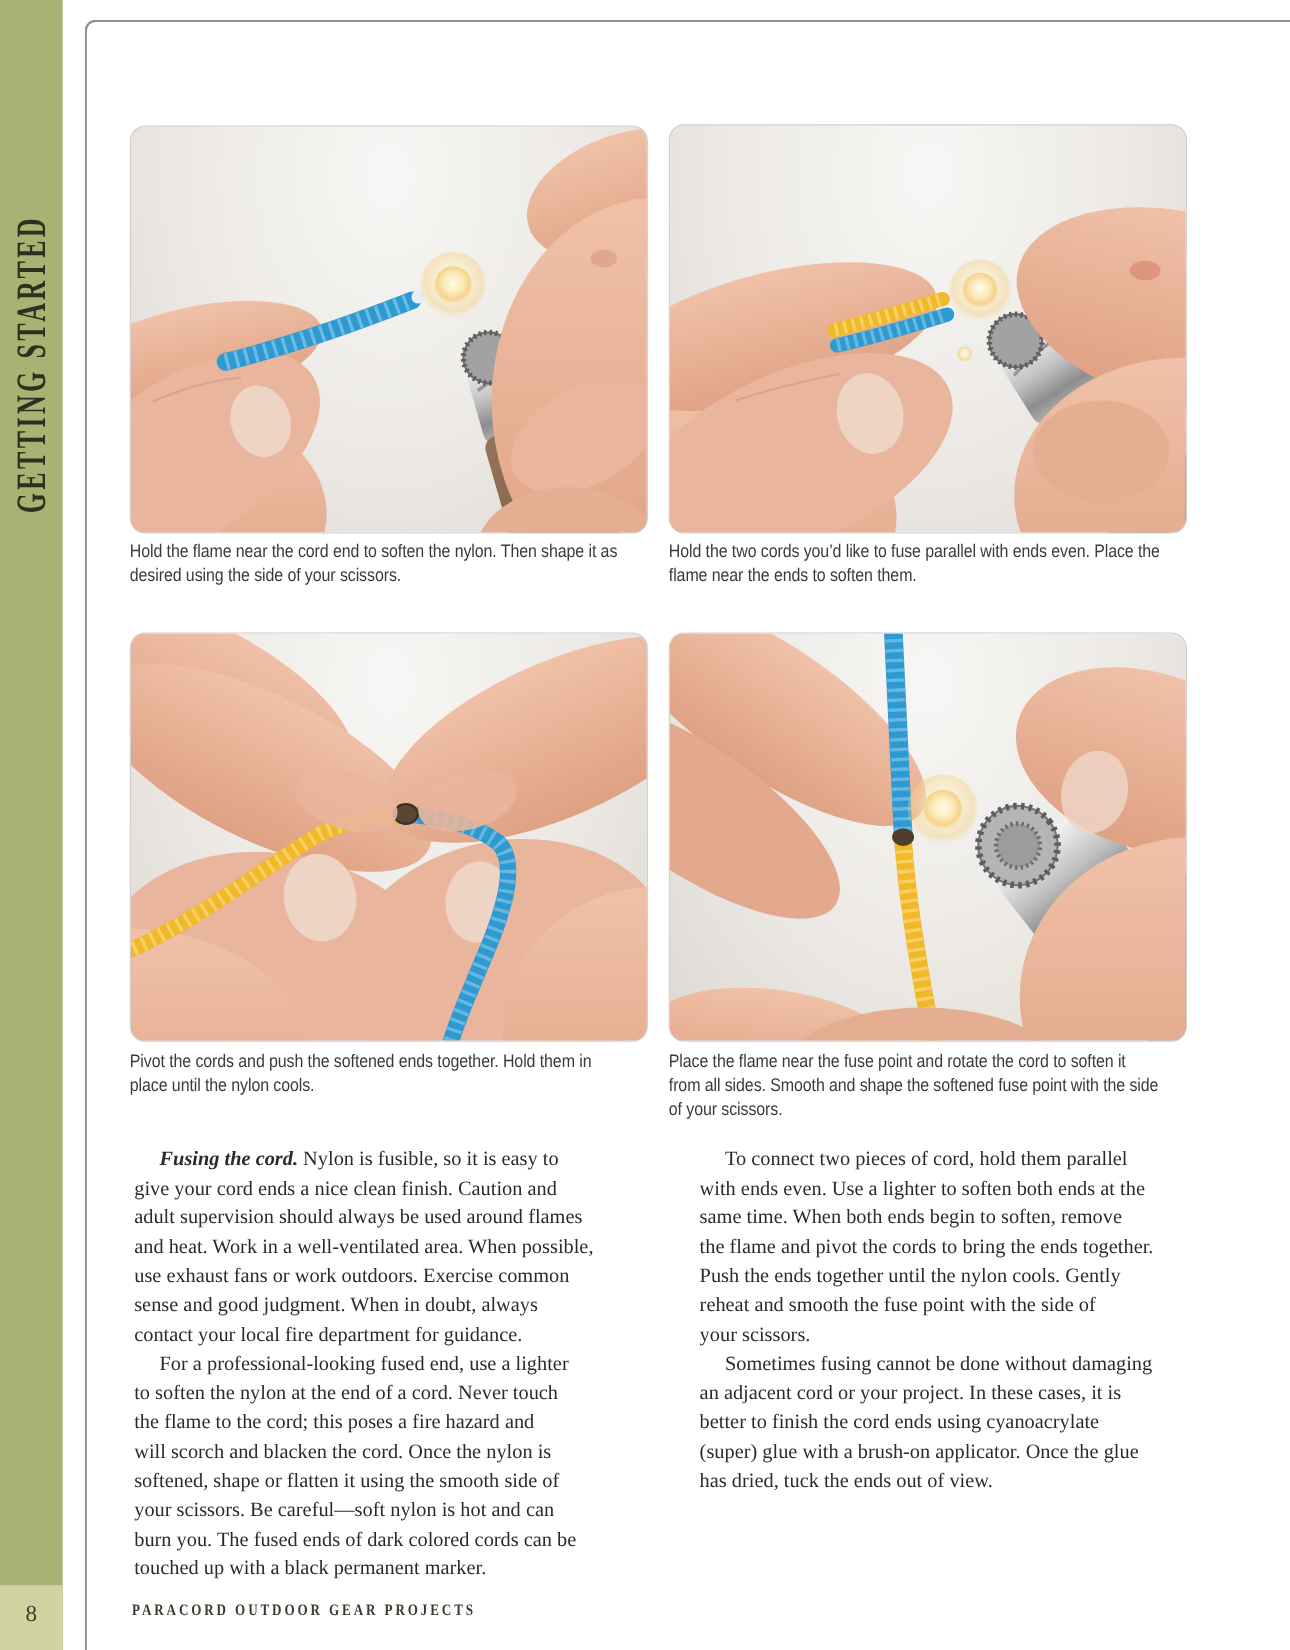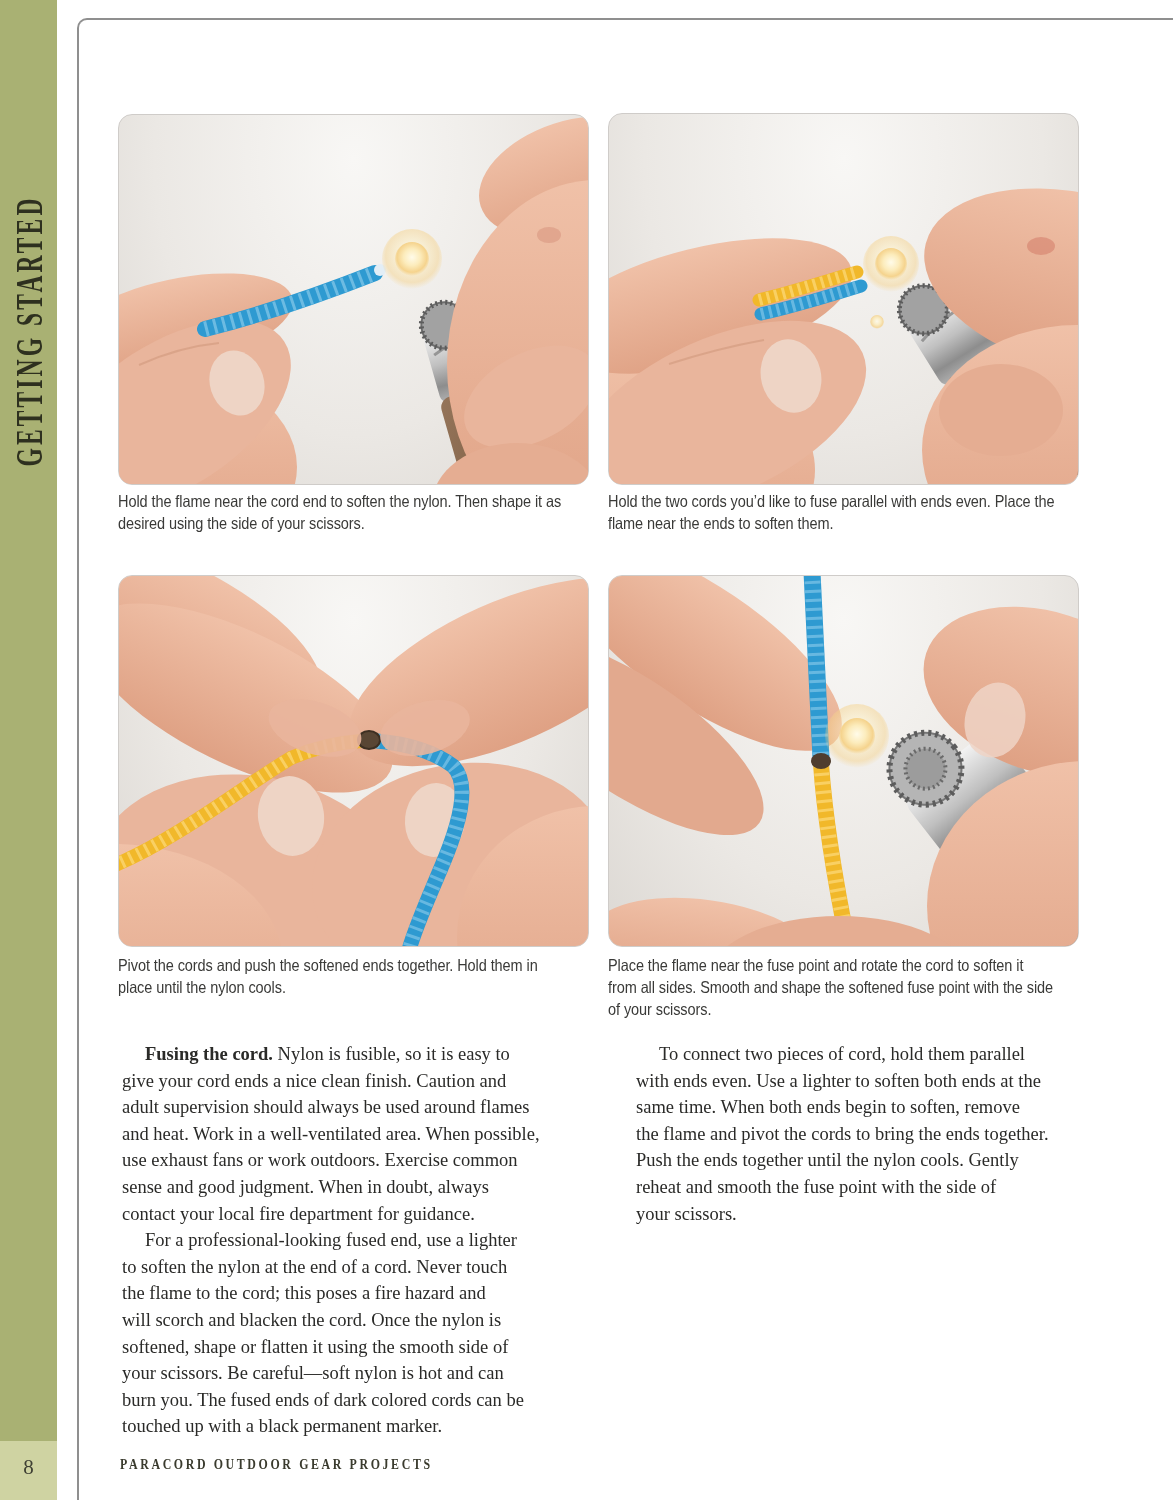--- a/index.html
+++ b/index.html
@@ -50,21 +50,21 @@
   #cap4{left:608px;top:954px;}
   
   .col{
     position:absolute;top:1041px;
     font-family:"Liberation Serif",serif;font-size:18.5px;line-height:26.6px;
     color:#2a2a28;
   }
   #col-left{left:122px;}
   #col-right{left:636px;}
   .col p{margin:0;white-space:pre;text-indent:23px;}
-  .col p strong{font-weight:bold;}
+  .col p strong{font-weight:bold;font-style:italic;}
   
   .footer-title{
     position:absolute;left:120px;top:1456px;white-space:nowrap;
     font-family:"Liberation Serif",serif;font-weight:bold;font-size:14.5px;
     letter-spacing:3.2px;color:#3a3b2e;
     transform:scaleX(0.82);transform-origin:0 0;
   }
   .defs-holder{position:absolute;width:0;height:0;overflow:hidden;}
 </style>
 </head>
@@ -301,15 +301,20 @@
 touched up with a black permanent marker.</p>
 </div>
 <div class="col" id="col-right">
   <p>To connect two pieces of cord, hold them parallel
 with ends even. Use a lighter to soften both ends at the
 same time. When both ends begin to soften, remove
 the flame and pivot the cords to bring the ends together.
 Push the ends together until the nylon cools. Gently
 reheat and smooth the fuse point with the side of
 your scissors.</p>
+  <p>Sometimes fusing cannot be done without damaging
+an adjacent cord or your project. In these cases, it is
+better to finish the cord ends using cyanoacrylate
+(super) glue with a brush-on applicator. Once the glue
+has dried, tuck the ends out of view.</p>
 </div>
 
 <div class="footer-title">PARACORD OUTDOOR GEAR PROJECTS</div>
 
 </body></html>

